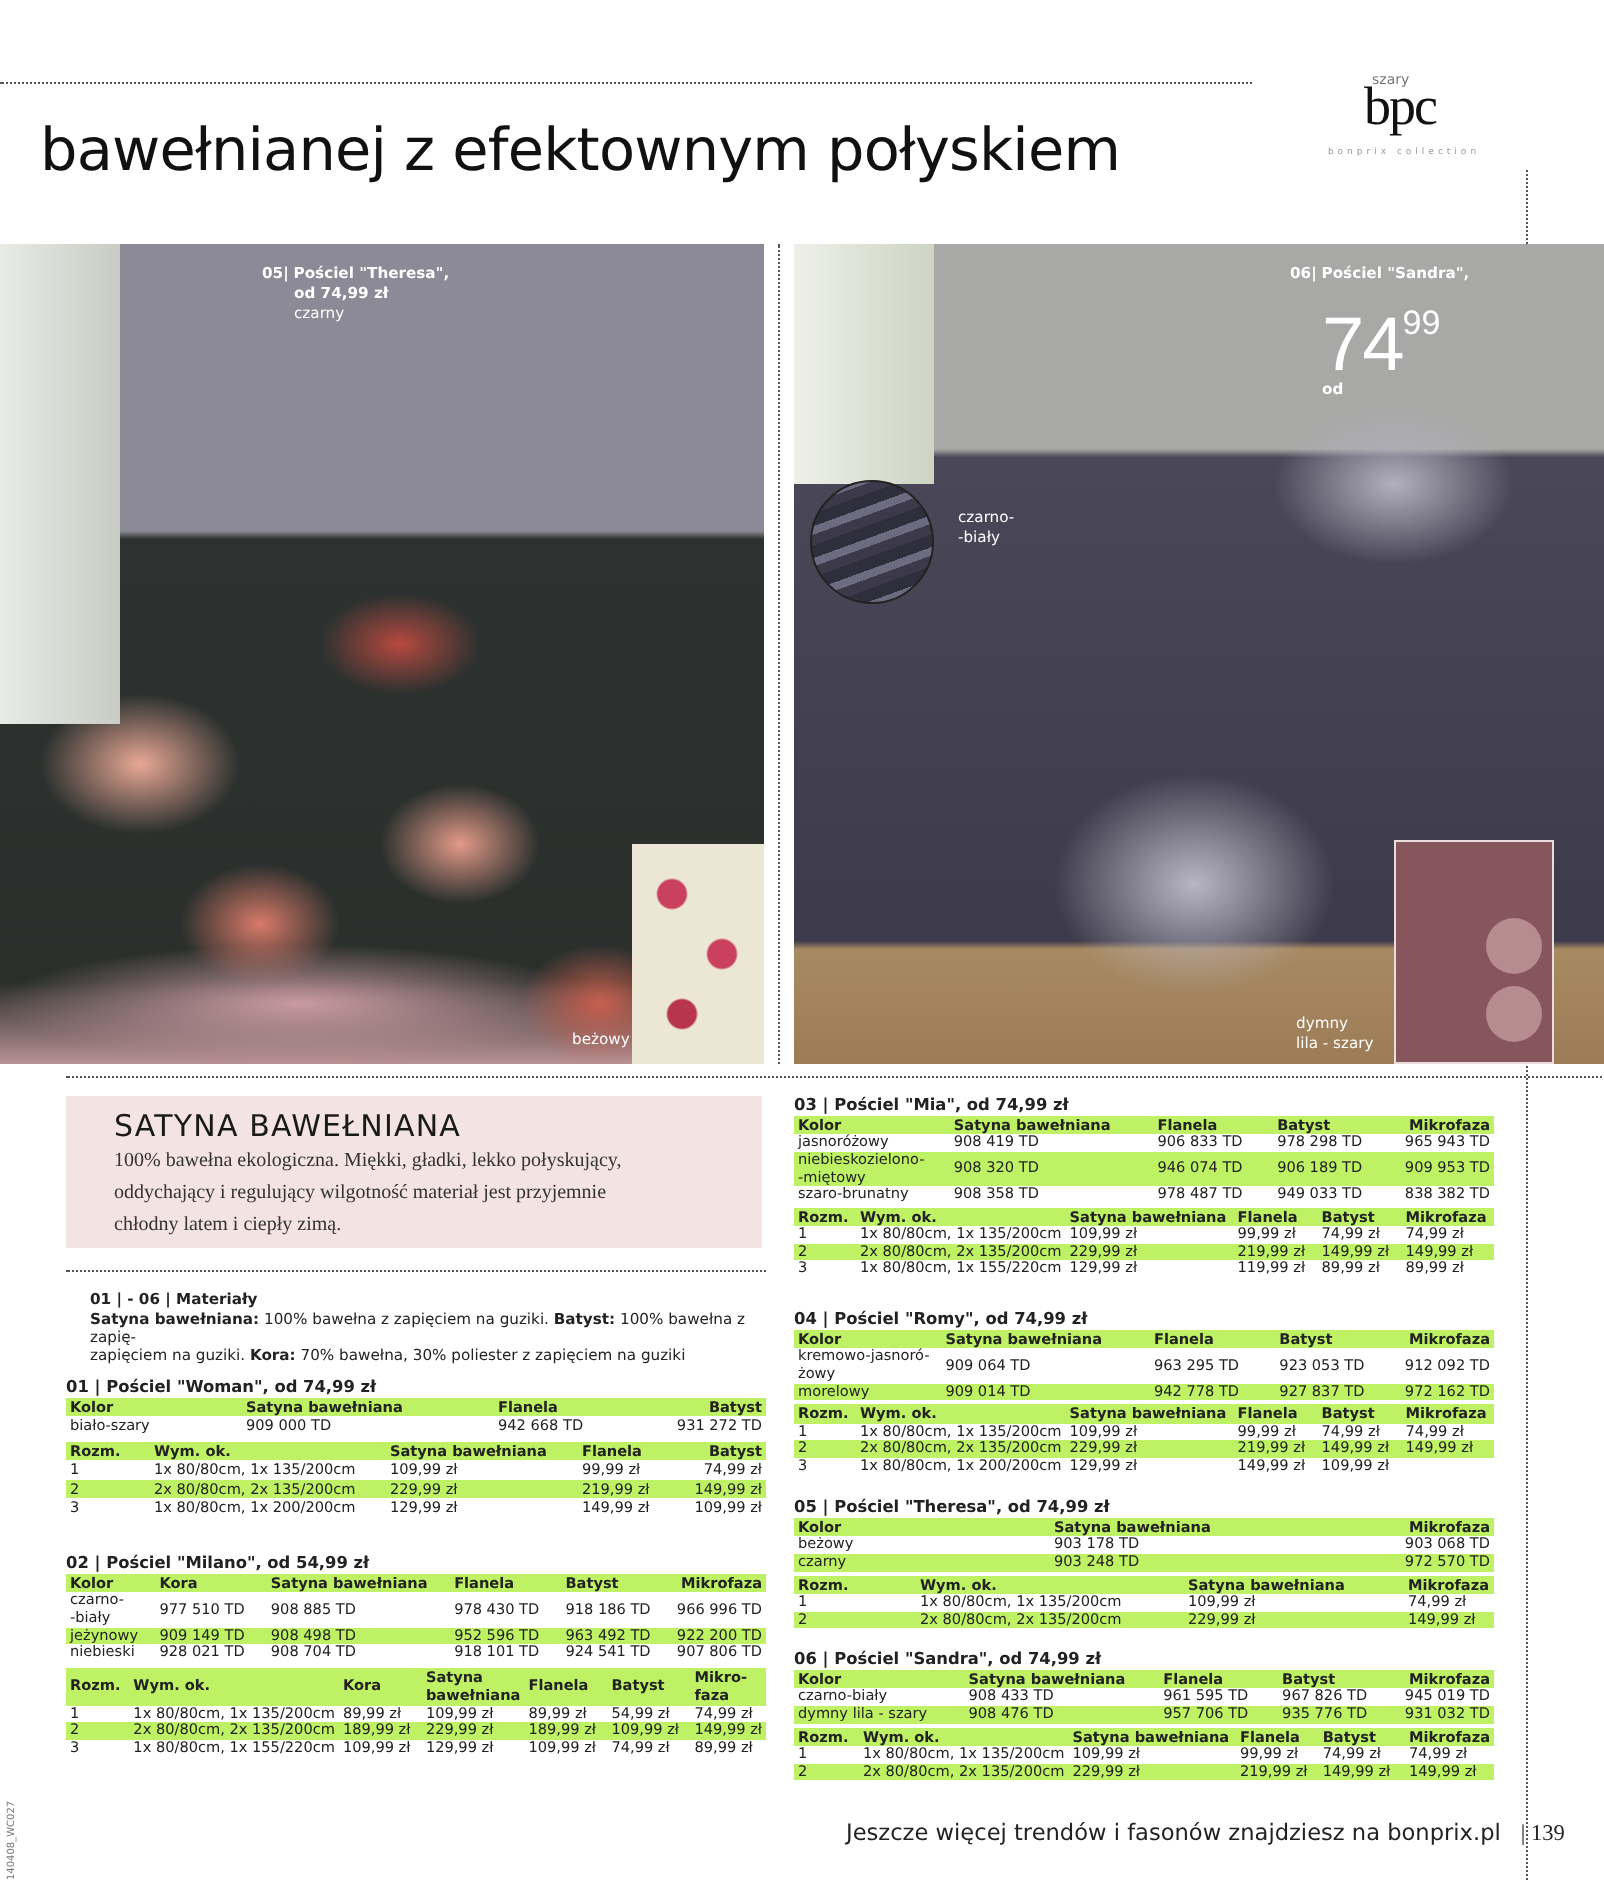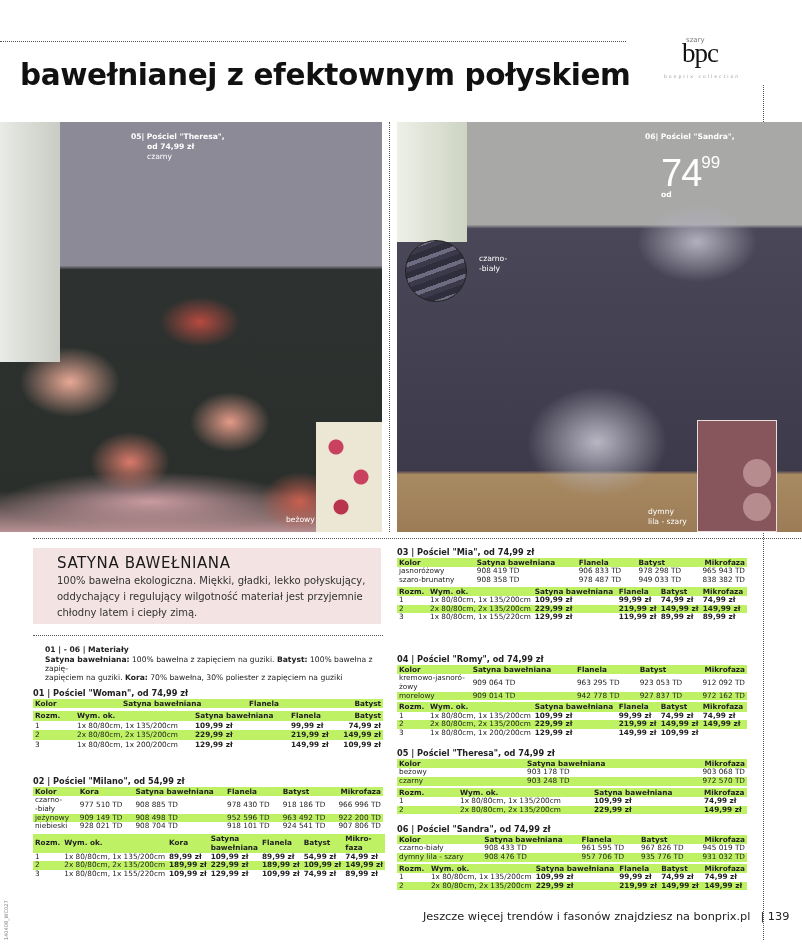--- a/index.html
+++ b/index.html
@@ -1,19 +1,19 @@
 <!DOCTYPE html>
 <html><head>
 <meta charset="utf-8">
 <style>
   * { box-sizing: border-box; margin: 0; padding: 0; }
   body { width: 802px; height: 951px; background: #fff; position: relative; overflow: hidden; font-family: "DejaVu Sans", sans-serif; color: #1a1a1a; }
   .dotted-h { position: absolute; height: 0; border-top: 1px dotted #555; }
   .dotted-v { position: absolute; width: 0; border-left: 1px dotted #555; }
-  .headline { position: absolute; left: 20px; top: 58px; font-size: 29.5px; font-weight: bold; letter-spacing: -0.4px; color: #111; }
+  .headline { position: absolute; left: 20px; top: 58px; font-size: 29.5px; font-weight: normal; letter-spacing: -0.4px; color: #111; }
   .logo { position: absolute; left: 652px; top: 32px; width: 100px; text-align: center; }
   .logo .living { font-size: 7px; color: #777; position: absolute; left: 34px; top: 4px; }
   .logo .bpc { font-size: 27px; color: #111; letter-spacing: -1px; position: absolute; left: 30px; top: 6px; font-family: Liberation Serif, serif; }
   .logo .sub { font-size: 4.5px; color: #999; letter-spacing: 2px; position: absolute; left: 0; top: 42px; width: 100px; text-align: center; }
 
   .photo { position: absolute; overflow: hidden; }
   .photo1 { left: 0; top: 122px; width: 382px; height: 410px;
     background:
       radial-gradient(ellipse 40px 30px at 130px 340px, #d97a6a 0%, rgba(217,122,106,0) 100%),
       radial-gradient(ellipse 40px 30px at 230px 300px, #e39a88 0%, rgba(227,154,136,0) 100%),
@@ -41,35 +41,35 @@
   .mini2 { position: absolute; left: 300px; top: 298px; width: 80px; height: 112px; background: #87555c; border: 1px solid #e8dcdc; }
   .mini2 .medal { position: absolute; left: 45px; width: 28px; height: 28px; border-radius: 50%; background: #b68c8f; }
   .photo-caption { position: absolute; color: #fff; font-size: 7.6px; line-height: 10px; }
   .photo-caption b { font-weight: bold; }
   .big-price { position: absolute; color: #fff; font-family: "Liberation Sans", sans-serif; font-weight: 300; }
   .big-price .int { font-size: 38px; letter-spacing: -1px; }
   .big-price .dec { font-size: 17px; vertical-align: 18px; }
 
   .satyna-box { position: absolute; left: 33px; top: 548px; width: 348px; height: 76px; background: #f3e3e3; padding: 6px 0 0 24px; }
   .satyna-title { font-size: 15px; letter-spacing: 0.6px; color: #1a1a1a; }
-  .satyna-desc { font-size: 10px; line-height: 16px; color: #333; margin-top: 1px; }
+  .satyna-desc { font-size: 10px; line-height: 16px; color: #333; margin-top: 1px; font-family: Liberation Serif, serif; }
 
   .materials { position: absolute; left: 45px; top: 645px; width: 350px; font-size: 7.6px; line-height: 9px; color: #222; }
   .materials .hdr { font-weight: bold; }
   .section { position: absolute; font-size: 7.3px; color: #222; }
   .sec-title { font-weight: bold; font-size: 8.2px; margin-bottom: 1px; }
   table { border-collapse: collapse; width: 100%; }
   td, th { text-align: left; font-weight: normal; padding: 0 2px; line-height: 9.4px; vertical-align: middle; white-space: nowrap; }
   th { font-weight: bold; }
   tr.shade { background: #bef264; }
-  td.b { font-weight: bold; }
+  td.b { font-weight: normal; }
   td.r, th.r { text-align: right; }
   .tight td { line-height: 8.6px; }
   .footer { position: absolute; left: 423px; top: 910px; font-size: 11.3px; color: #222; }
-  .footer .pg { margin-left: 10px; }
+  .footer .pg { margin-left: 10px; font-family: Liberation Serif, serif; }
   .vcode { position: absolute; left: 3px; top: 940px; transform: rotate(-90deg); transform-origin: left top; font-size: 5px; color: #777; white-space: nowrap; }
 </style>
 </head>
 <body>
 
 <div class="dotted-h" style="left:0; top:41px; width:626px;"></div>
 <div class="dotted-v" style="left:763px; top:85px; height:855px;"></div>
 <div class="dotted-h" style="left:33px; top:538px; width:770px;"></div>
 <div class="dotted-h" style="left:33px; top:635px; width:350px;"></div>
 <div class="dotted-v" style="left:389px; top:122px; height:410px;"></div>
@@ -134,20 +134,26 @@
 
 <div class="section" style="left:33px; top:688px; width:350px;">
   <div class="sec-title">01 | Pościel "Woman", od 74,99 zł</div>
   <table>
     <tbody>
         <tr class="shade">
       <th style="width:88px">Kolor</th>
       <th style="width:126px">Satyna bawełniana</th>
       <th>Flanela</th>
       <th class="r">Batyst</th>
+    </tr>
+    <tr>
+      <td>biało-szary</td>
+          <td>909 000 TD</td>
+          <td>942 668 TD</td>
+          <td class="r">931 272 TD</td>
     </tr>
   </tbody>
     </table>
   <table style="margin-top:3px;">
     <tbody>
         <tr class="shade">
       <th style="width:42px">Rozm.</th>
       <th style="width:118px">Wym. ok.</th>
       <th style="width:96px">Satyna bawełniana</th>
       <th>Flanela</th>
@@ -278,20 +284,30 @@
       <th style="width:64px">Batyst</th>
       <th class="r">Mikrofaza</th>
     </tr>
     <tr>
           <td>jasnoróżowy</td>
           <td>908 419 TD</td>
           <td>906 833 TD</td>
           <td>978 298 TD</td>
           <td class="r">965 943 TD</td>
         </tr>
+    <tr class="shade">
+          <td>
+            <div>niebieskozielono-</div>
+            <div>-miętowy</div>
+          </td>
+          <td>908 320 TD</td>
+          <td>946 074 TD</td>
+          <td>906 189 TD</td>
+          <td class="r">909 953 TD</td>
+        </tr>
     <tr>
           <td>szaro-brunatny</td>
           <td>908 358 TD</td>
           <td>978 487 TD</td>
           <td>949 033 TD</td>
           <td class="r">838 382 TD</td>
         </tr>
   </tbody>
     </table>
   <table class="tight" style="margin-top:2px;">

